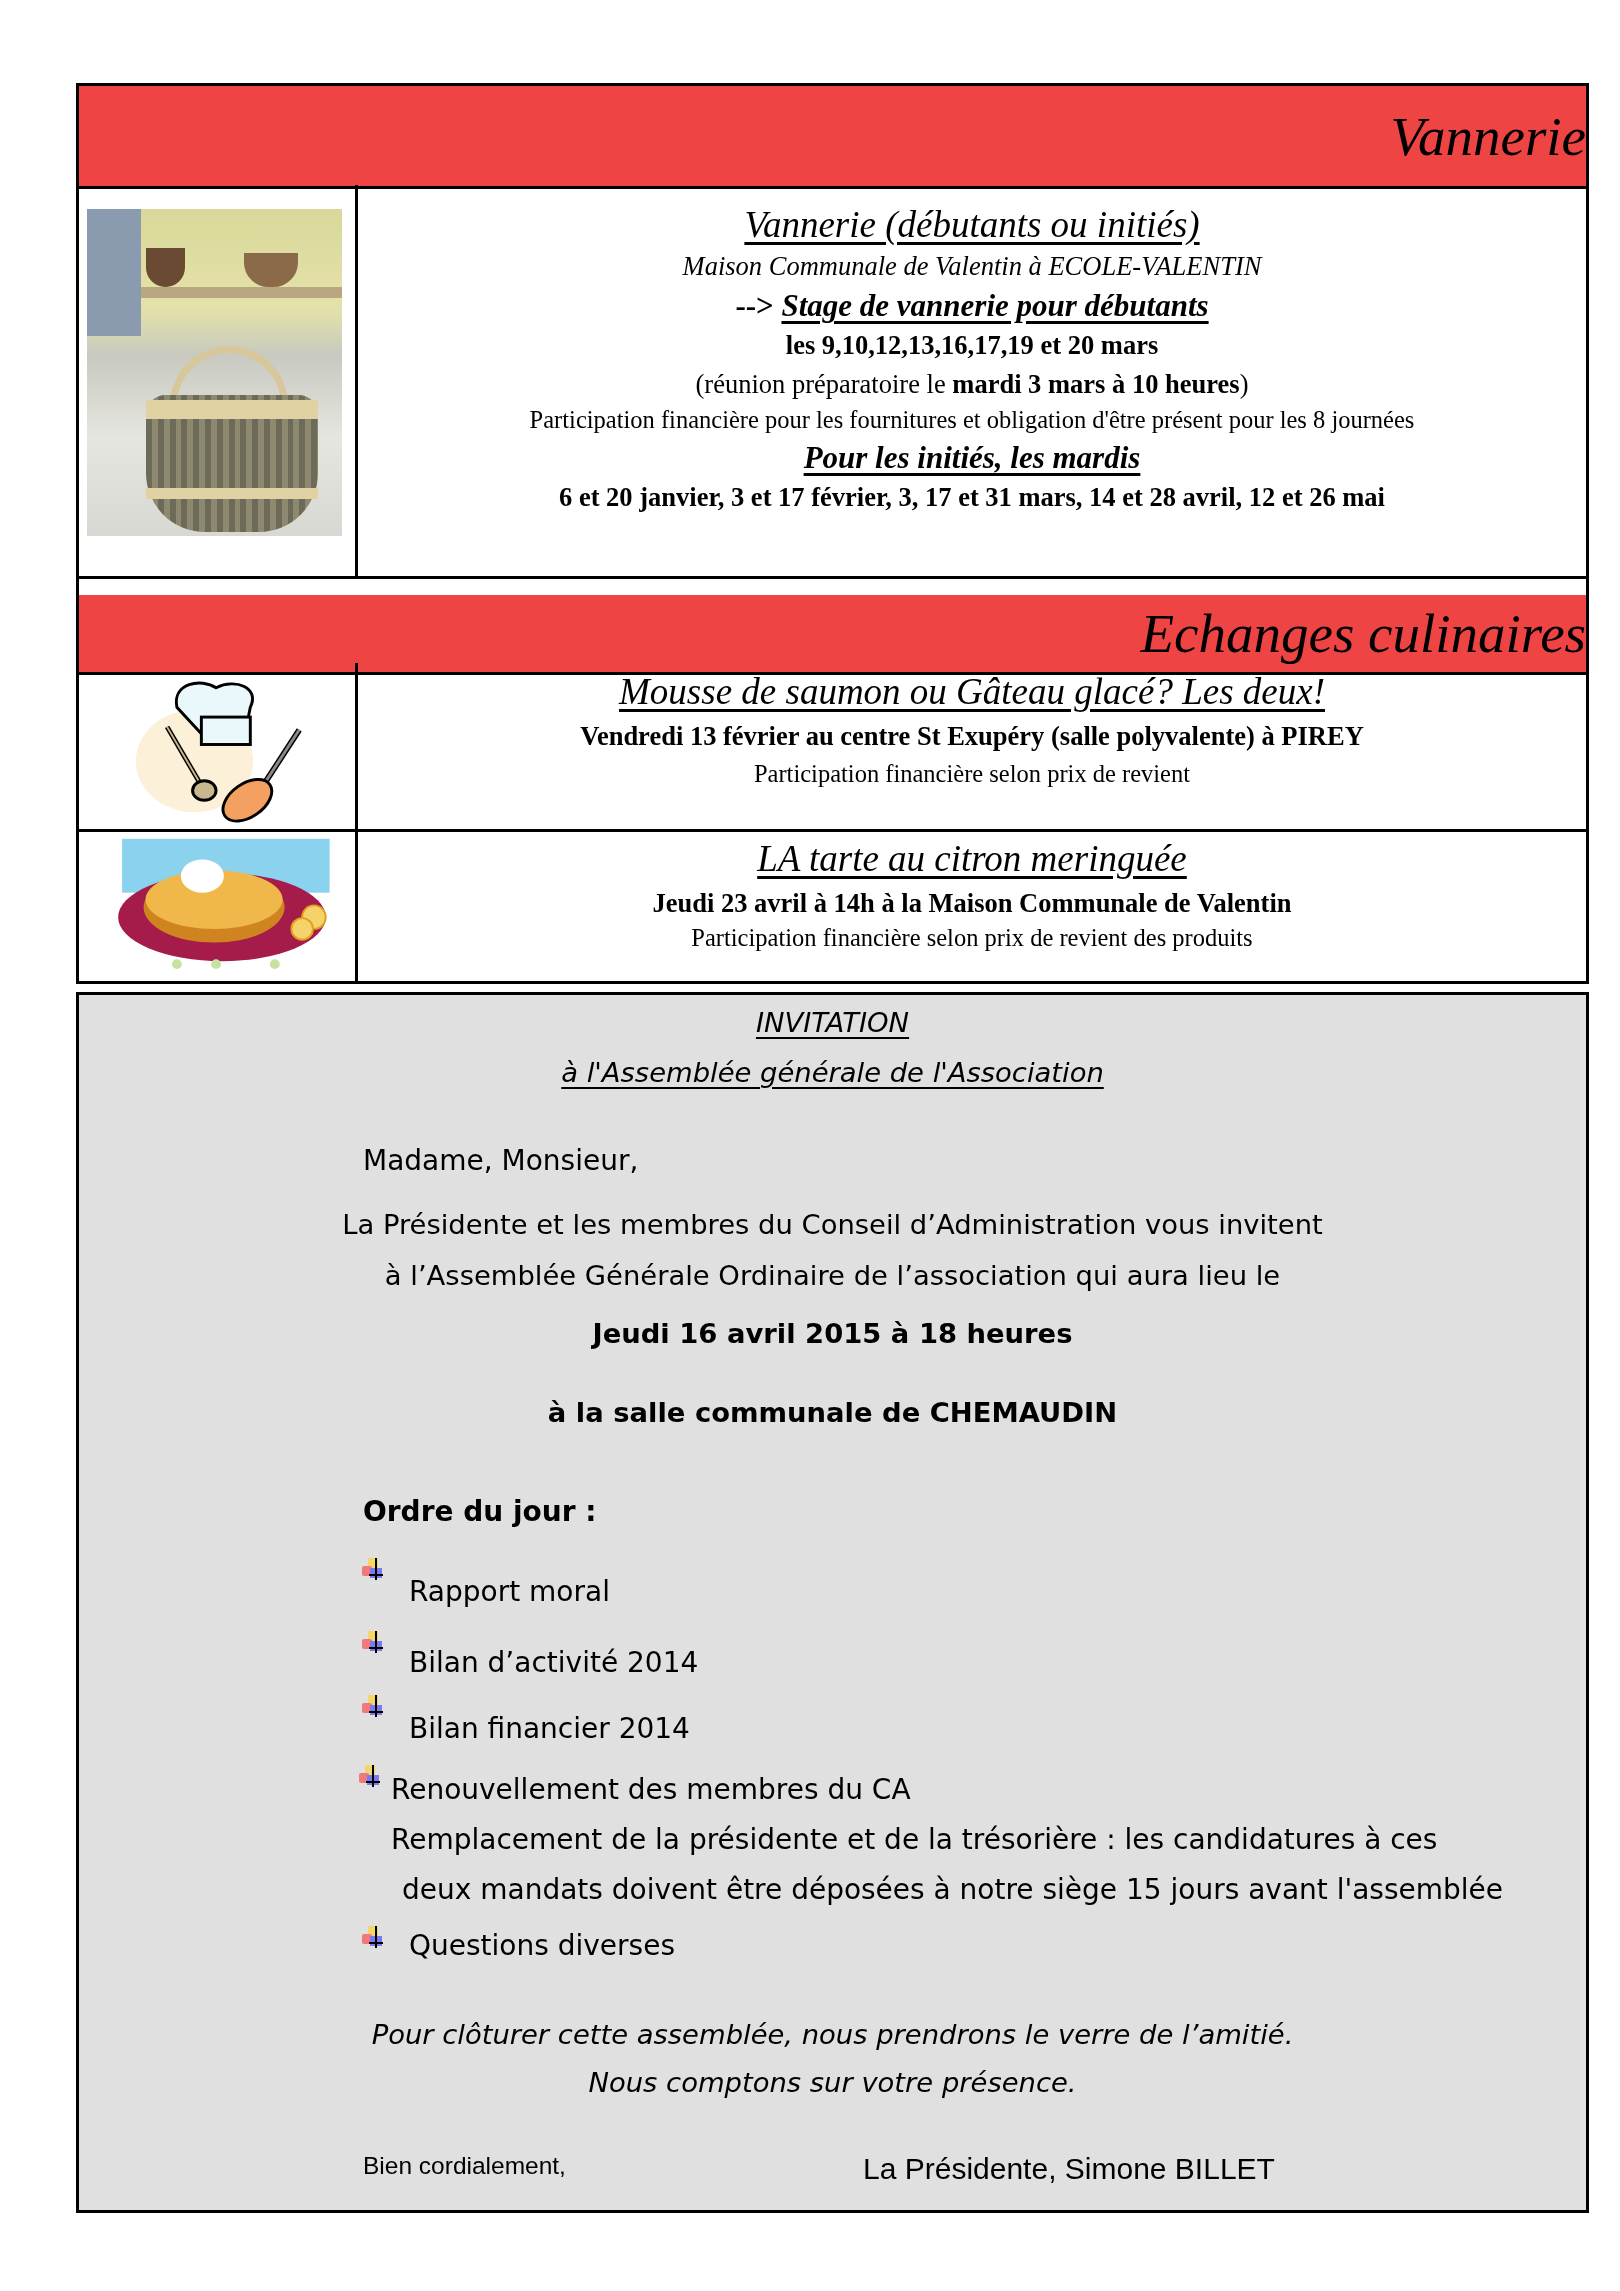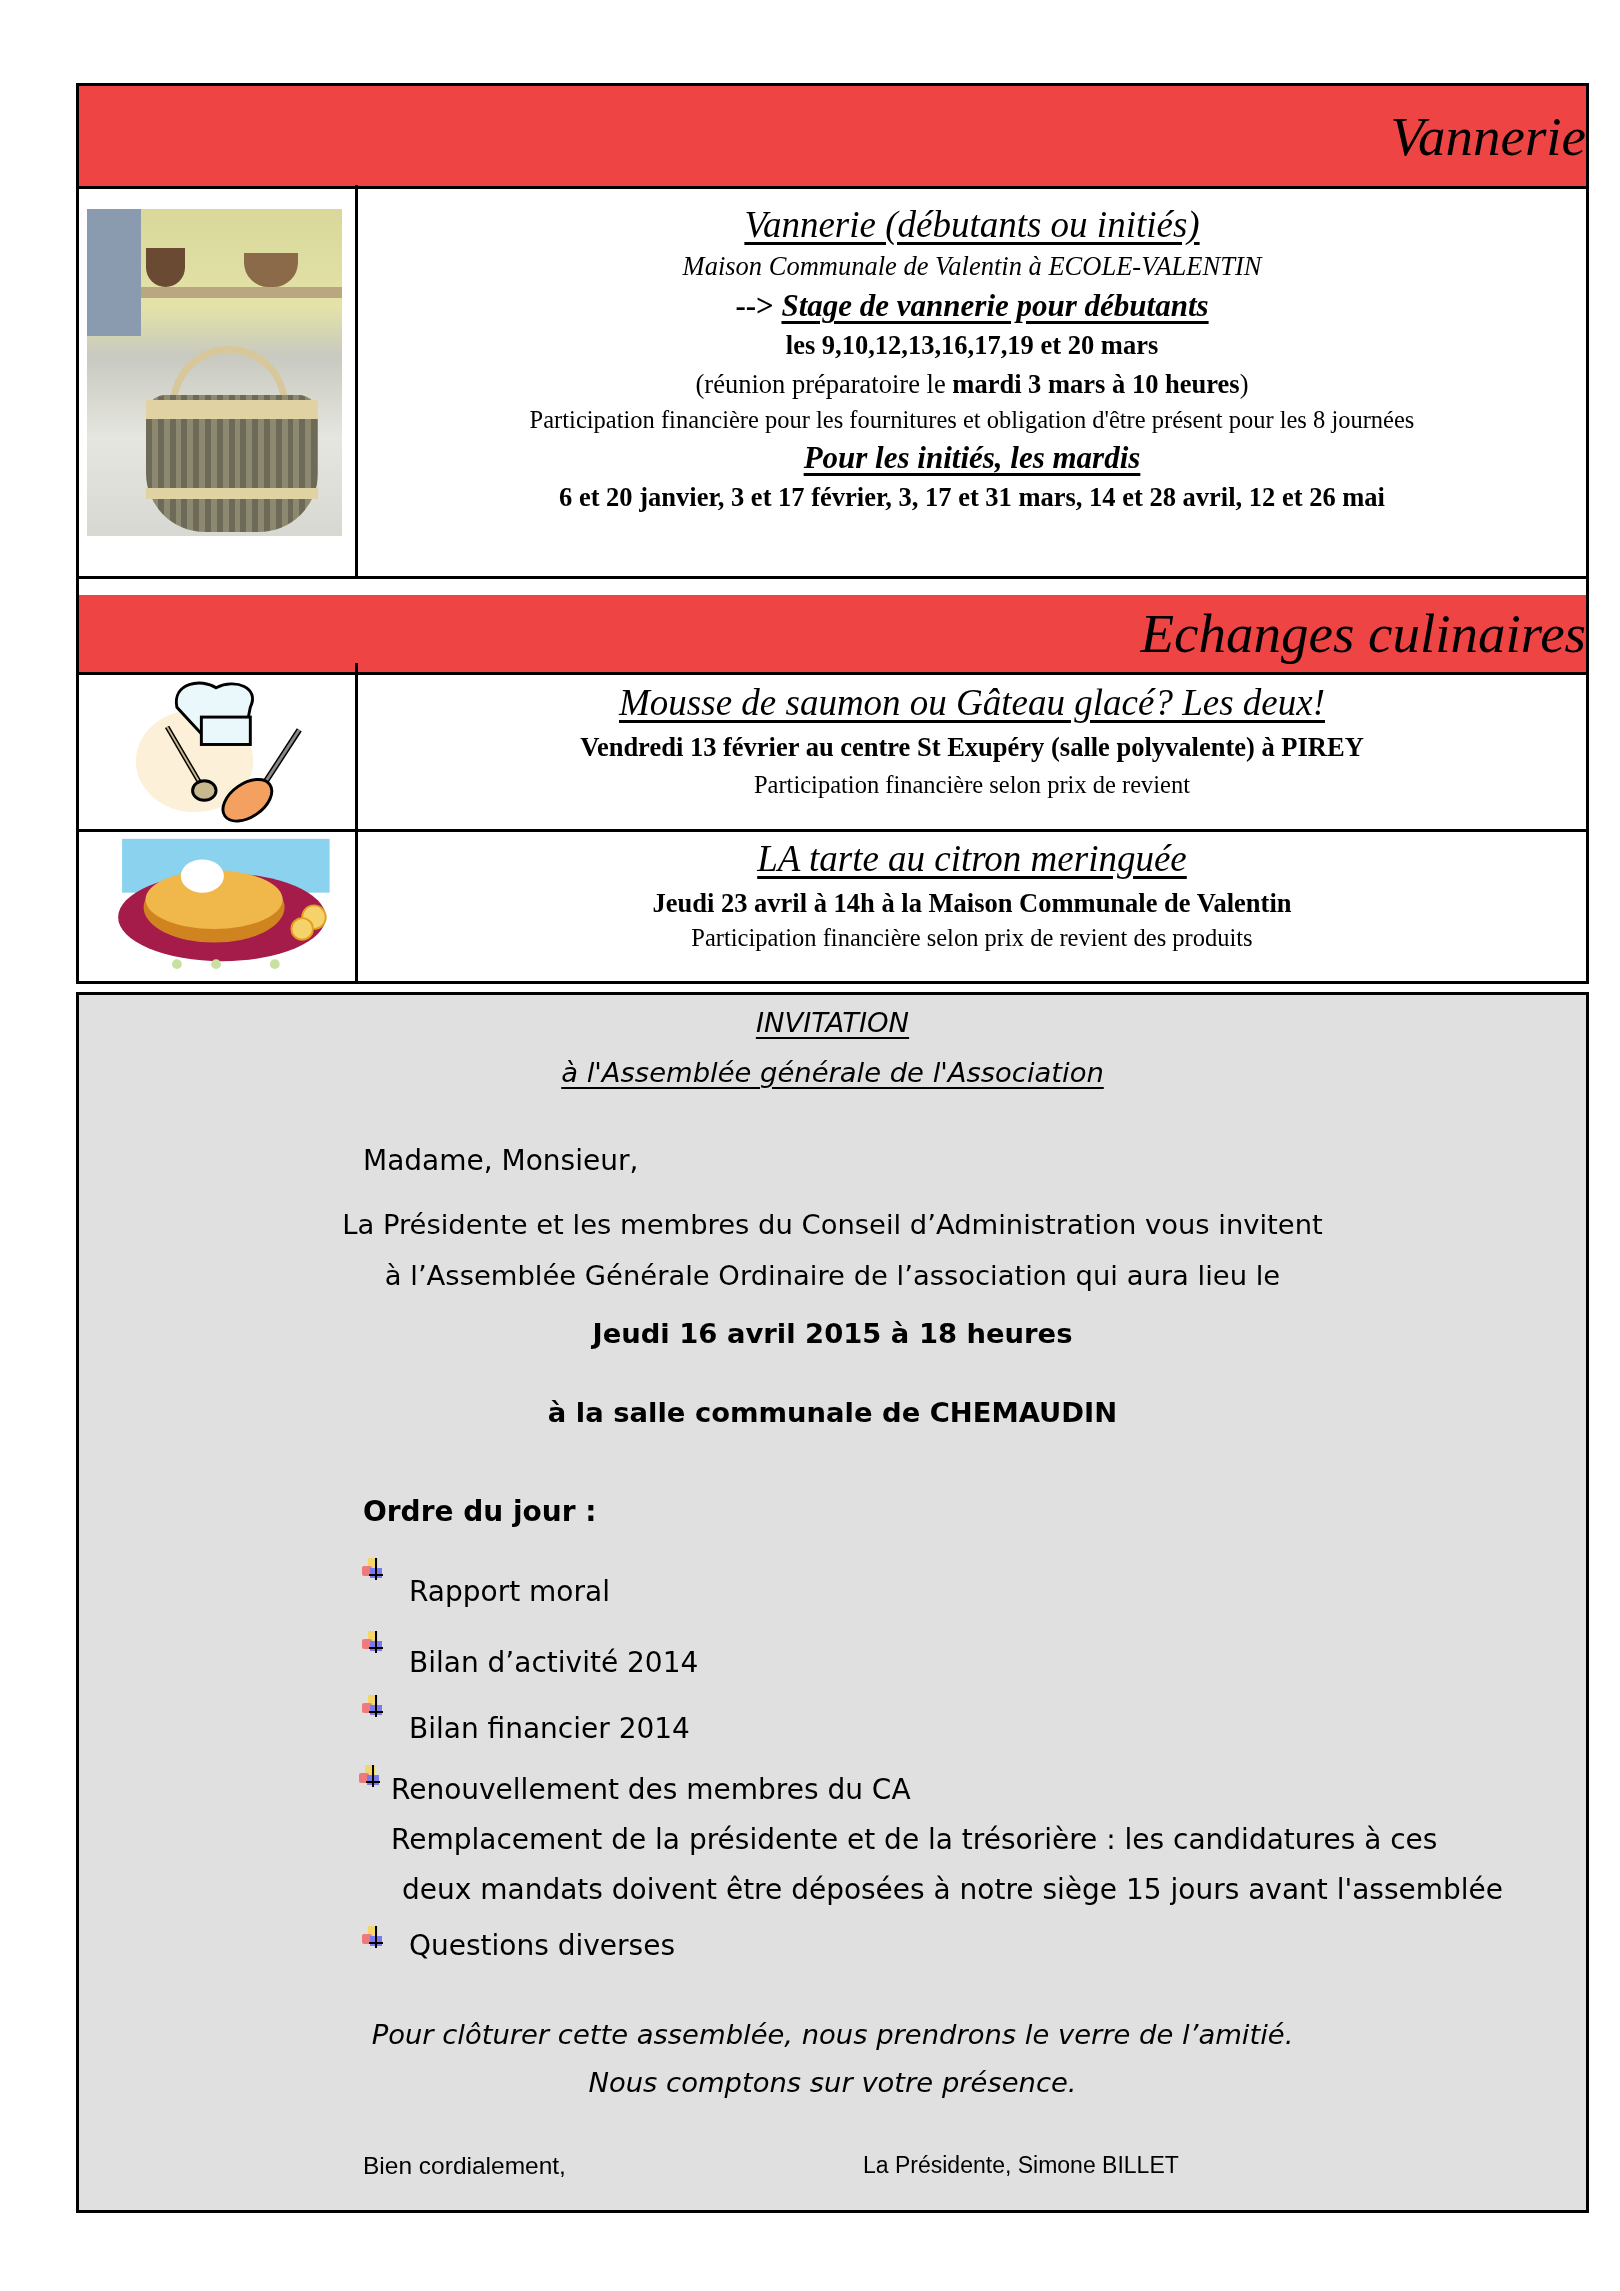--- a/index.html
+++ b/index.html
@@ -73,21 +73,21 @@
       <rect x="125" y="55" width="50" height="28" fill="#eaf8fc" stroke="#000" stroke-width="3"></rect>
       <line x1="90" y1="65" x2="125" y2="125" stroke="#000" stroke-width="5"></line>
       <line x1="90" y1="65" x2="125" y2="125" stroke="#c8b890" stroke-width="2"></line>
       <ellipse cx="128" cy="130" rx="12" ry="10" fill="#c8b890" stroke="#000" stroke-width="3"></ellipse>
       <line x1="225" y1="68" x2="190" y2="122" stroke="#000" stroke-width="6"></line>
       <line x1="225" y1="68" x2="190" y2="122" stroke="#888" stroke-width="3"></line>
       <ellipse cx="172" cy="140" rx="28" ry="17" transform="rotate(-35 172 140)" fill="#f4a060" stroke="#000" stroke-width="3"></ellipse>
     </svg>
   </div>
   <div class="txtcol">
-    <div class="it u" style="font-size:37px;margin-top:18px;">Mousse de saumon ou Gâteau glacé? Les deux!</div>
+    <div class="it u" style="font-size:37px;margin-top:7px;">Mousse de saumon ou Gâteau glacé? Les deux!</div>
     <div class="b" style="font-size:26.5px;margin-top:7.8px;">Vendredi 13 février au centre St Exupéry (salle polyvalente) à PIREY</div>
     <div style="font-size:24.5px;margin-top:7.8px;">Participation financière selon prix de revient</div>
   </div>
 </div>
 
 <div class="row" style="top:827px;height:157px;">
   <div class="imgcol">
     <svg width="279" height="147" viewBox="0 0 285 150" style="position:absolute;left:0;top:0;">
       <rect x="44" y="12" width="212" height="130" fill="#ffffff"></rect>
       <rect x="44" y="12" width="212" height="55" fill="#8ad2ee"></rect>
@@ -162,15 +162,15 @@
       <i class="r"></i>
       <i class="bl"></i>
       <i class="v"></i>
       <i class="h"></i>
     </div>
   <div class="line" style="left:330px;top:934px;">Questions diverses</div>
 
   <div class="line it" style="left:0;right:0;text-align:center;top:1024px;font-size:27.4px;">Pour clôturer cette assemblée, nous prendrons le verre de l’amitié.</div>
   <div class="line it" style="left:0;right:0;text-align:center;top:1072px;font-size:27.4px;">Nous comptons sur votre présence.</div>
   <div class="line" style="left:284px;top:1157px;font-family:'Liberation Sans',sans-serif;font-size:24.5px;">Bien cordialement,</div>
-  <div class="line" style="left:784px;top:1157px;font-family:'Liberation Sans',sans-serif;font-size:23px;">La Présidente, Simone BILLET</div>
+  <div class="line" style="left:784px;top:1157px;font-family:'Liberation Sans',sans-serif;font-size:30px;">La Présidente, Simone BILLET</div>
 </div>
 
 
 </body></html>

